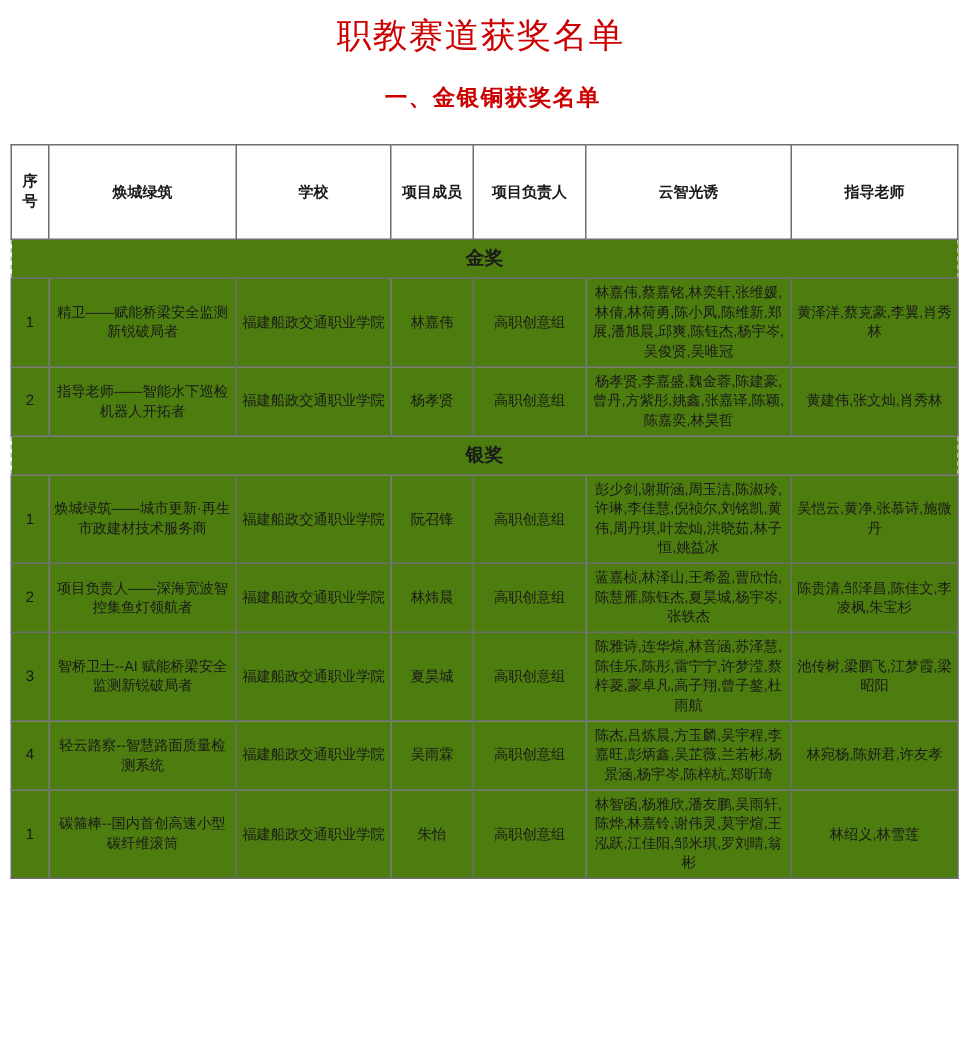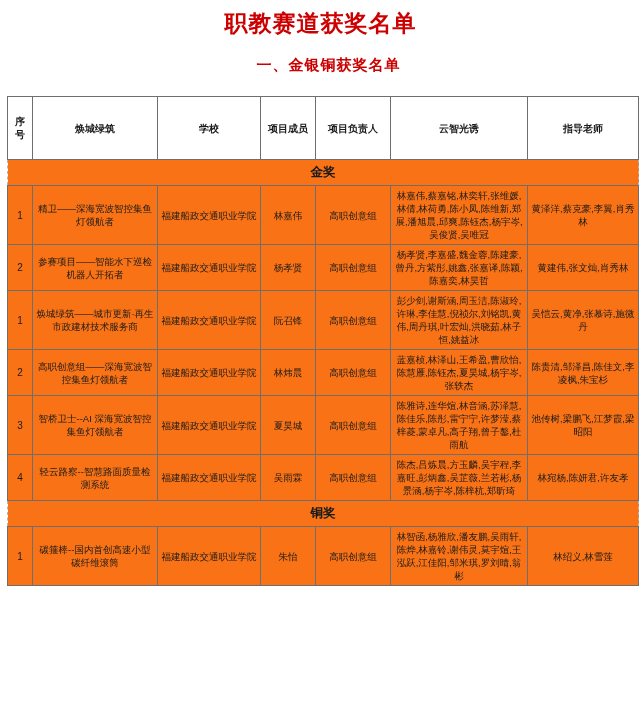--- a/index.html
+++ b/index.html
@@ -4,21 +4,21 @@
 <style>
   html,body{margin:0;padding:0;background:#ffffff;}
   body{
     width:641px;height:707px;overflow:hidden;
     font-family:"Liberation Sans","DejaVu Sans",sans-serif;
     color:#1a1a1a;
   }
   .page-title{
     text-align:center;
     font-size:23px;
-    font-weight:bold;
+    font-weight:normal;
     margin:8px 0 0 0;
     letter-spacing:1px;
   }
   .page-subtitle{
     text-align:center;
     font-size:15px;
     font-weight:bold;
     margin:17px 0 0 0;
     letter-spacing:1px;
     padding-left:16px;
@@ -37,21 +37,21 @@
   .award-table col.c-members{width:137px;}
   .award-table col.c-teachers{width:111px;}
   .award-table th,.award-table td{
     border:1px solid #6e6e6e;
     text-align:center;
     vertical-align:middle;
     font-size:9.5px;
     line-height:13px;
     padding:3px 3px;
     word-break:break-all;
-    background:#f97316;
+    background:#4d7c0f;
   }
   .award-table th{
     font-size:10px;
     font-weight:bold;
     height:56px;
     background:#ffffff;
   }
   .award-table td.section-cell{
     font-size:12.5px;
     font-weight:bold;
@@ -92,76 +92,76 @@
         <th>云智光诱</th>
         <th>指导老师</th>
       </tr>
   </thead>
   <tbody id="table-body">
       <tr class="first-section">
         <td colspan="7" class="section-cell">金奖</td>
       </tr>
       <tr>
         <td class="cell-no">1</td>
-        <td>精卫——深海宽波智控集鱼灯领航者</td>
+        <td>精卫——赋能桥梁安全监测新锐破局者</td>
         <td>福建船政交通职业学院</td>
         <td>林嘉伟</td>
         <td>高职创意组</td>
         <td>林嘉伟,蔡嘉铭,林奕轩,张维媛,林倩,林荷勇,陈小凤,陈维新,郑展,潘旭晨,邱爽,陈钰杰,杨宇岑,吴俊贤,吴唯冠</td>
         <td>黄泽洋,蔡克豪,李翼,肖秀林</td>
       </tr>
       <tr>
         <td class="cell-no">2</td>
-        <td>参赛项目——智能水下巡检机器人开拓者</td>
+        <td>指导老师——智能水下巡检机器人开拓者</td>
         <td>福建船政交通职业学院</td>
         <td>杨孝贤</td>
         <td>高职创意组</td>
         <td>杨孝贤,李嘉盛,魏金蓉,陈建豪,曾丹,方紫彤,姚鑫,张嘉译,陈颖,陈嘉奕,林昊哲</td>
         <td>黄建伟,张文灿,肖秀林</td>
+      </tr>
+      <tr>
+        <td colspan="7" class="section-cell">银奖</td>
       </tr>
       <tr>
         <td class="cell-no">1</td>
         <td>焕城绿筑——城市更新·再生市政建材技术服务商</td>
         <td>福建船政交通职业学院</td>
         <td>阮召锋</td>
         <td>高职创意组</td>
         <td>彭少剑,谢斯涵,周玉洁,陈淑玲,许琳,李佳慧,倪祯尔,刘铭凯,黄伟,周丹琪,叶宏灿,洪晓茹,林子恒,姚益冰</td>
         <td>吴恺云,黄净,张慕诗,施微丹</td>
       </tr>
       <tr>
         <td class="cell-no">2</td>
-        <td>高职创意组——深海宽波智控集鱼灯领航者</td>
+        <td>项目负责人——深海宽波智控集鱼灯领航者</td>
         <td>福建船政交通职业学院</td>
         <td>林炜晨</td>
         <td>高职创意组</td>
         <td>蓝嘉桢,林泽山,王希盈,曹欣怡,陈慧雁,陈钰杰,夏昊城,杨宇岑,张轶杰</td>
         <td>陈贵清,邹泽昌,陈佳文,李凌枫,朱宝杉</td>
       </tr>
       <tr>
         <td class="cell-no">3</td>
-        <td>智桥卫士--AI 深海宽波智控集鱼灯领航者</td>
+        <td>智桥卫士--AI 赋能桥梁安全监测新锐破局者</td>
         <td>福建船政交通职业学院</td>
         <td>夏昊城</td>
         <td>高职创意组</td>
         <td>陈雅诗,连华煊,林音涵,苏泽慧,陈佳乐,陈彤,雷宁宁,许梦滢,蔡梓菱,蒙卓凡,高子翔,曾子鏊,杜雨航</td>
         <td>池传树,梁鹏飞,江梦霞,梁昭阳</td>
       </tr>
       <tr>
         <td class="cell-no">4</td>
         <td>轻云路察--智慧路面质量检测系统</td>
         <td>福建船政交通职业学院</td>
         <td>吴雨霖</td>
         <td>高职创意组</td>
         <td>陈杰,吕炼晨,方玉麟,吴宇程,李嘉旺,彭炳鑫,吴芷薇,兰若彬,杨景涵,杨宇岑,陈梓杭,郑昕琦</td>
         <td>林宛杨,陈妍君,许友孝</td>
       </tr>
       <tr>
-        <td colspan="7" class="section-cell">铜奖</td>
-      </tr>
-      <tr>
         <td class="cell-no">1</td>
         <td>碳箍棒--国内首创高速小型碳纤维滚筒</td>
         <td>福建船政交通职业学院</td>
         <td>朱怡</td>
         <td>高职创意组</td>
         <td>林智函,杨雅欣,潘友鹏,吴雨轩,陈烨,林嘉铃,谢伟灵,莫宇煊,王泓跃,江佳阳,邹米琪,罗刘晴,翁彬</td>
         <td>林绍义,林雪莲</td>
       </tr>
     </tbody>
 </table>

